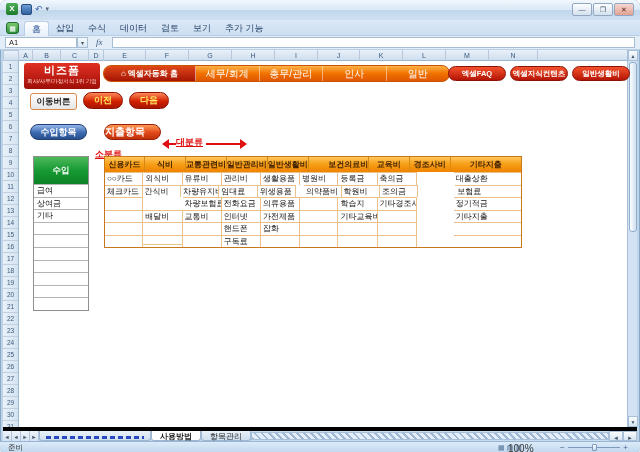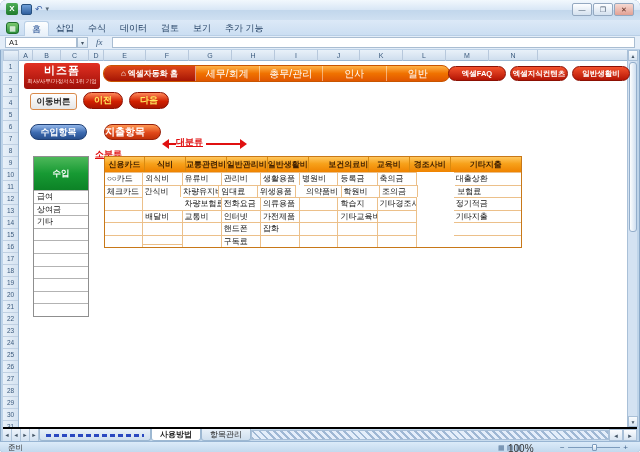--- a/index.html
+++ b/index.html
@@ -66,34 +66,34 @@
   .redlabel{position:absolute;color:#e01010;font-size:9px;font-weight:bold;text-decoration:underline;}
   #majorlbl{left:176px;top:136px;} #minorlbl{left:95px;top:148px;}
   .hline{position:absolute;background:#e01010;height:2px;}
   .tri-r{position:absolute;width:0;height:0;border-top:5px solid transparent;border-bottom:5px solid transparent;border-left:7px solid #e01010;}
   .tri-l{position:absolute;width:0;height:0;border-top:5px solid transparent;border-bottom:5px solid transparent;border-right:7px solid #e01010;}
   .vline{position:absolute;background:#e01010;width:2px;}
   .tri-d{position:absolute;width:0;height:0;border-left:5px solid transparent;border-right:5px solid transparent;border-top:7px solid #e01010;}
 
   
   .inc-table{position:absolute;left:33px;top:156px;width:56px;border:1px solid #8f8f8f;background:#fff;}
-  .inc-head{height:33px;background:linear-gradient(#4db85a,#179a33 50%,#0c8226);color:#fff;font-weight:bold;font-size:8.5px;display:flex;align-items:center;justify-content:center;}
+  .inc-head{height:27px;background:linear-gradient(#4db85a,#179a33 50%,#0c8226);color:#fff;font-weight:bold;font-size:8.5px;display:flex;align-items:center;justify-content:center;}
   .inc-cell{height:12.6px;border-top:1px solid #b3b3b3;font-size:8px;color:#111;display:flex;align-items:center;padding-left:3px;}
 
   
   .exp-table{position:absolute;left:104px;top:156px;width:418px;border:1px solid #c87818;background:#fff;}
   .exp-head{display:flex;height:15px;background:linear-gradient(#ffc75e,#f7a11a 45%,#ef8300);}
   .exp-head .hc{border-right:1px solid #d88a10;font-size:8px;font-weight:bold;color:#402000;display:flex;align-items:center;justify-content:center;overflow:hidden;white-space:nowrap;}
   .exp-head .hc:last-child{border-right:none;}
   .exp-row{display:flex;height:12.5px;}
   .exp-row .c{border-right:1px solid #ecc08a;border-top:1px solid #ecc08a;font-size:8px;color:#111;display:flex;align-items:center;padding-left:2px;overflow:hidden;white-space:nowrap;}
   .exp-row .c:last-child{border-right:none;margin-left:37px;}
 
   
-  .tabsbar{position:absolute;left:3px;top:427px;width:634px;height:14px;background:#c9dcee;border-top:2px solid #000000;display:flex;align-items:stretch;}
+  .tabsbar{position:absolute;left:3px;top:427px;width:634px;height:14px;background:#c9dcee;border-top:4px solid #000000;display:flex;align-items:stretch;}
   .tnav{width:9px;font-size:5.5px;color:#456;text-align:center;line-height:13px;background:linear-gradient(#eef4fb,#d3e2f1);border-right:1px solid #b0c5da;}
   .stab{padding:0 8px;font-size:8px;color:#222;background:linear-gradient(#e9f1f9,#cfdfee);border:1px solid #9db8d2;border-top:none;border-radius:0 0 3px 3px;line-height:12px;white-space:nowrap;}
   .stab.active{background:#fff;font-weight:bold;}
   .stab.scribble{width:112px;position:relative;}
   .stab.scribble .sq{position:absolute;left:6px;right:6px;top:5px;height:3px;background:repeating-linear-gradient(93deg,#2a48c0 0 5px,transparent 5px 8px);}
   .hscroll{flex:1;margin:1px 0;background:repeating-linear-gradient(45deg,#9fb8d4 0,#9fb8d4 2px,#e4eefa 2px,#e4eefa 5px);border:1px solid #a9c0d8;}
   .hbtn{width:14px;font-size:6px;color:#456;text-align:center;line-height:12px;background:linear-gradient(#fafcfe,#d7e4f1);border:1px solid #a9c0d8;}
 
   
   .statusbar{position:absolute;left:0;top:441px;width:640px;height:11px;background:linear-gradient(#dcebf9,#c3d9ee);border-top:1px solid #98b5d3;}

